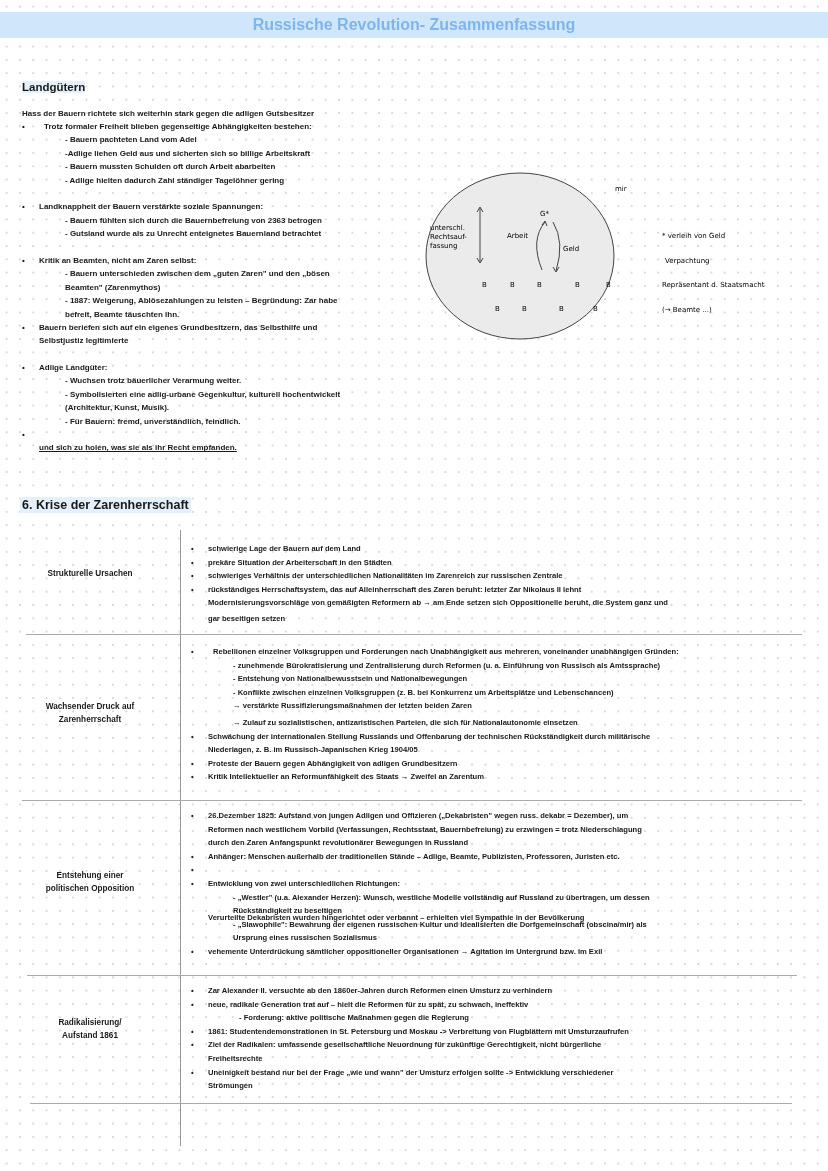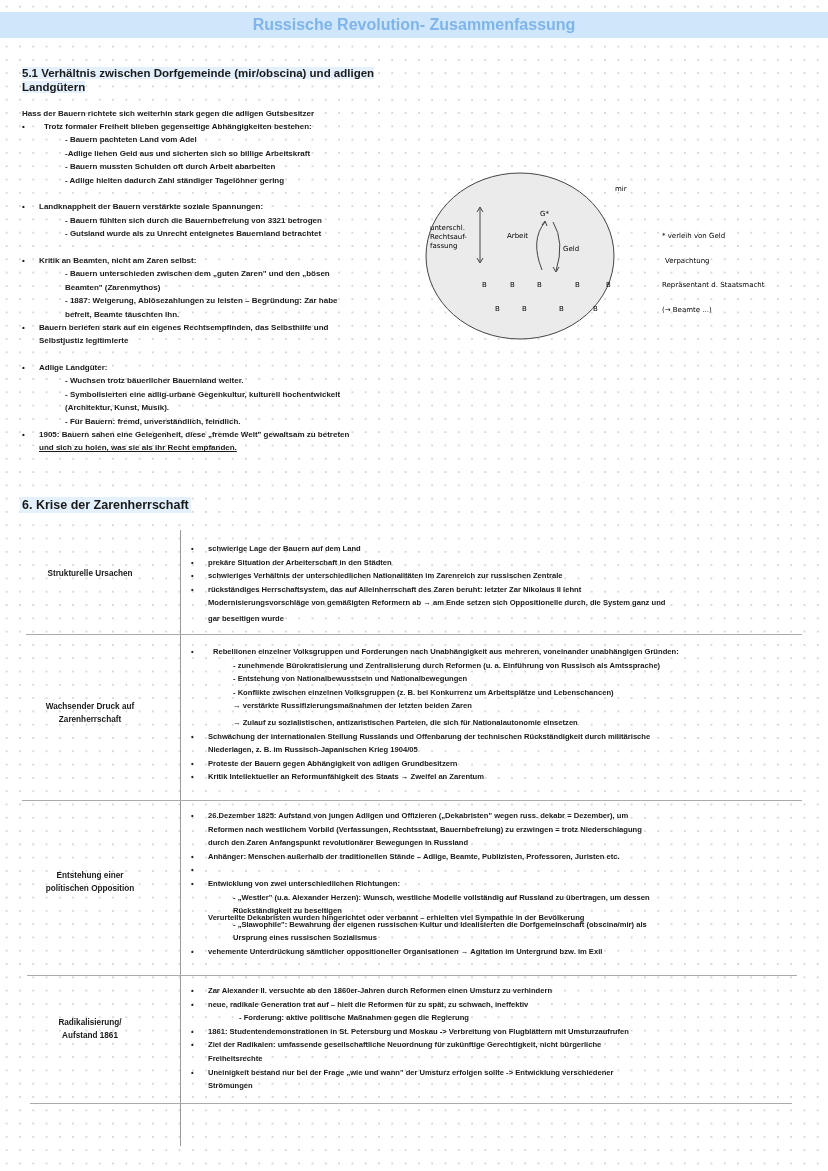--- a/index.html
+++ b/index.html
@@ -30,54 +30,53 @@
   .ctxt { font-size: 7.6px; font-weight: bold; line-height: 13.6px; }
   .diag { left: 420px; top: 170px; }
   .hand { font-family: "DejaVu Sans", sans-serif; font-size: 7px; color: #333; }
 </style>
 </head>
 <body>
 
 <div id="title-bar" class="abs">Russische Revolution- Zusammenfassung</div>
 
 <div class="abs h51">
-  <span>5.1 Verhältnis zwischen Dorfgemeinde (mir/obscina) und adligen</span><br>
+  <br>
   <span>Landgütern</span>
 </div>
 
 <div class="abs txt" style="left:22px; top:107px;">Hass der Bauern richtete sich weiterhin stark gegen die adligen Gutsbesitzer</div>
 
 <div id="s51" class="abs txt" style="left:0; top:120px; width:410px; height:350px;">
     <span class="bul" style="top: 0px;">•</span>
     <span class="ln" style="top: 0px; left: 44px;">Trotz formaler Freiheit blieben gegenseitige Abhängigkeiten bestehen:</span>
     <span class="ln" style="top: 13.4px; left: 65px;">- Bauern pachteten Land vom Adel</span>
     <span class="ln" style="top: 26.8px; left: 65px;">-Adlige liehen Geld aus und sicherten sich so billige Arbeitskraft</span>
     <span class="ln" style="top: 40.2px; left: 65px;">- Bauern mussten Schulden oft durch Arbeit abarbeiten</span>
     <span class="ln" style="top: 53.6px; left: 65px;">- Adlige hielten dadurch Zahl ständiger Tagelöhner gering</span>
     <span class="bul" style="top: 80.4px;">•</span>
     <span class="ln" style="top: 80.4px; left: 39px;">Landknappheit der Bauern verstärkte soziale Spannungen:</span>
-    <span class="ln" style="top: 93.8px; left: 65px;">- Bauern fühlten sich durch die Bauernbefreiung von 3321 betrogen</span>
+    <span class="ln" style="top: 93.8px; left: 65px;">- Bauern fühlten sich durch die Bauernbefreiung von 2363 betrogen</span>
     <span class="ln" style="top: 107.2px; left: 65px;">- Gutsland wurde als zu Unrecht enteignetes Bauernland betrachtet</span>
     <span class="bul" style="top: 134px;">•</span>
     <span class="ln" style="top: 134px; left: 39px;">Kritik an Beamten, nicht am Zaren selbst:</span>
     <span class="ln" style="top: 147.4px; left: 65px;">- Bauern unterschieden zwischen dem „guten Zaren" und den „bösen</span>
     <span class="ln" style="top: 160.8px; left: 65px;">Beamten" (Zarenmythos)</span>
     <span class="ln" style="top: 174.2px; left: 65px;">- 1887: Weigerung, Ablösezahlungen zu leisten – Begründung: Zar habe</span>
     <span class="ln" style="top: 187.6px; left: 65px;">befreit, Beamte täuschten ihn.</span>
     <span class="bul" style="top: 201px;">•</span>
-    <span class="ln" style="top: 201px; left: 39px;">Bauern beriefen stark auf ein eigenes Rechtsempfinden, das Selbsthilfe und</span>
+    <span class="ln" style="top: 201px; left: 39px;">Bauern beriefen sich auf ein eigenes Grundbesitzern, das Selbsthilfe und</span>
     <span class="ln" style="top: 214.4px; left: 39px;">Selbstjustiz legitimierte</span>
     <span class="bul" style="top: 241px;">•</span>
     <span class="ln" style="top: 241px; left: 39px;">Adlige Landgüter:</span>
-    <span class="ln" style="top: 254.4px; left: 65px;">- Wuchsen trotz bäuerlicher Bauernland weiter.</span>
+    <span class="ln" style="top: 254.4px; left: 65px;">- Wuchsen trotz bäuerlicher Verarmung weiter.</span>
     <span class="ln" style="top: 267.8px; left: 65px;">- Symbolisierten eine adlig-urbane Gegenkultur, kulturell hochentwickelt</span>
     <span class="ln" style="top: 281.2px; left: 65px;">(Architektur, Kunst, Musik).</span>
     <span class="ln" style="top: 294.6px; left: 65px;">- Für Bauern: fremd, unverständlich, feindlich.</span>
     <span class="bul" style="top: 308px;">•</span>
-    <span class="ln" style="top: 308px; left: 39px;">1905: Bauern sahen eine Gelegenheit, diese „fremde Welt" gewaltsam zu betreten</span>
     <span class="ln" style="top: 321.4px; left: 39px; text-decoration: underline;">und sich zu holen, was sie als ihr Recht empfanden.</span>
   </div>
 
 <div class="abs diag">
   <svg width="408" height="180">
     <ellipse cx="100" cy="86" rx="94" ry="83" fill="#ebebeb" stroke="#444" stroke-width="1"></ellipse>
     <text x="195" y="21" class="hand" font-size="9">mir</text>
     <text x="120" y="46" class="hand" font-size="13">G*</text>
     <text x="87" y="68" class="hand">Arbeit</text>
     <text x="143" y="81" class="hand">Geld</text>
@@ -121,22 +120,22 @@
       <div>Strukturelle Ursachen</div>
     </div>
     <span class="abs ctxt" style="left: 191px; top: 542px;">•</span>
     <span class="abs ctxt" style="white-space: nowrap; top: 542px; left: 208px;">schwierige Lage der Bauern auf dem Land</span>
     <span class="abs ctxt" style="left: 191px; top: 555.6px;">•</span>
     <span class="abs ctxt" style="white-space: nowrap; top: 555.6px; left: 208px;">prekäre Situation der Arbeiterschaft in den Städten</span>
     <span class="abs ctxt" style="left: 191px; top: 569.2px;">•</span>
     <span class="abs ctxt" style="white-space: nowrap; top: 569.2px; left: 208px;">schwieriges Verhältnis der unterschiedlichen Nationalitäten im Zarenreich zur russischen Zentrale</span>
     <span class="abs ctxt" style="left: 191px; top: 582.8px;">•</span>
     <span class="abs ctxt" style="white-space: nowrap; top: 582.8px; left: 208px;">rückständiges Herrschaftsystem, das auf Alleinherrschaft des Zaren beruht: letzter Zar Nikolaus II lehnt</span>
-    <span class="abs ctxt" style="white-space: nowrap; top: 596.4px; left: 208px;">Modernisierungsvorschläge von gemäßigten Reformern ab → am Ende setzen sich Oppositionelle durch, die System ganz und</span>
-    <span class="abs ctxt" style="white-space: nowrap; top: 612px; left: 208px;">gar beseitigen wurde</span>
+    <span class="abs ctxt" style="white-space: nowrap; top: 596.4px; left: 208px;">Modernisierungsvorschläge von gemäßigten Reformern ab → am Ende setzen sich Oppositionelle beruht, die System ganz und</span>
+    <span class="abs ctxt" style="white-space: nowrap; top: 612px; left: 208px;">gar beseitigen setzen</span>
     <div class="abs cat" style="top: 700px;">
       <div>Wachsender Druck auf</div>
       <div>Zarenherrschaft</div>
     </div>
     <span class="abs ctxt" style="left: 191px; top: 645px;">•</span>
     <span class="abs ctxt" style="white-space: nowrap; top: 645px; left: 213px;">Rebellionen einzelner Volksgruppen und Forderungen nach Unabhängigkeit aus mehreren, voneinander unabhängigen Gründen:</span>
     <span class="abs ctxt" style="white-space: nowrap; top: 658.6px; left: 233px;">- zunehmende Bürokratisierung und Zentralisierung durch Reformen (u. a. Einführung von Russisch als Amtssprache)</span>
     <span class="abs ctxt" style="white-space: nowrap; top: 672.2px; left: 233px;">- Entstehung von Nationalbewusstsein und Nationalbewegungen</span>
     <span class="abs ctxt" style="white-space: nowrap; top: 685.8px; left: 233px;">- Konflikte zwischen einzelnen Volksgruppen (z. B. bei Konkurrenz um Arbeitsplätze und Lebenschancen)</span>
     <span class="abs ctxt" style="white-space: nowrap; top: 699.4px; left: 233px;">→ verstärkte Russifizierungsmaßnahmen der letzten beiden Zaren</span>

